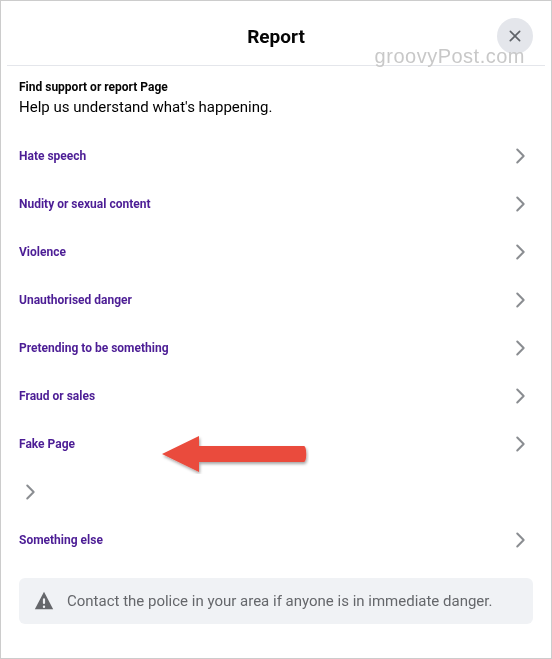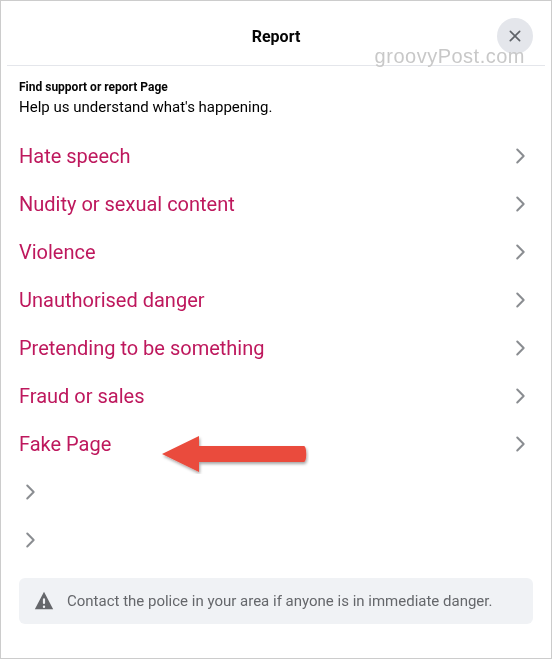--- a/index.html
+++ b/index.html
@@ -26,21 +26,21 @@
     }
     .header {
       position: relative;
       height: 59px;
       display: flex;
       align-items: center;
       justify-content: center;
       border-bottom: 1px solid #e4e6eb;
     }
     .header-title {
-      font-size: 16px;
+      font-size: 19px;
       font-weight: 700;
       color: #050505;
     }
     .close-btn {
       position: absolute;
       right: 12px;
       top: 50%;
       transform: translateY(-50%);
       width: 36px;
       height: 36px;
@@ -88,23 +88,23 @@
     }
     .list-item {
       display: flex;
       align-items: center;
       justify-content: space-between;
       height: 48px;
       cursor: pointer;
       padding: 0 2px 0 0;
     }
     .list-label {
-      font-size: 20px;
-      font-weight: 400;
-      color: #be185d;
+      font-size: 12px;
+      font-weight: 700;
+      color: #4c1d95;
     }
     .chevron {
       width: 22px;
       height: 22px;
       flex-shrink: 0;
     }
     .chevron path {
       stroke: #8a8d91;
       stroke-width: 2.2;
       fill: none;
@@ -200,20 +200,21 @@
         <svg class="chevron" viewBox="0 0 24 24">
             <path d="M9 5l7 7-7 7"></path>
           </svg>
       </div>
       <div class="list-item">
         <svg class="chevron" viewBox="0 0 24 24">
             <path d="M9 5l7 7-7 7"></path>
           </svg>
       </div>
       <div class="list-item">
+        <span class="list-label">Something else</span>
         <svg class="chevron" viewBox="0 0 24 24">
             <path d="M9 5l7 7-7 7"></path>
           </svg>
       </div>
 
       <svg class="arrow-annotation" viewBox="0 0 150 40">
         <defs>
           <filter id="ds" x="-20%" y="-20%" width="140%" height="140%">
             <feDropShadow dx="1" dy="2" stdDeviation="1.5" flood-opacity="0.35"></feDropShadow>
           </filter>

